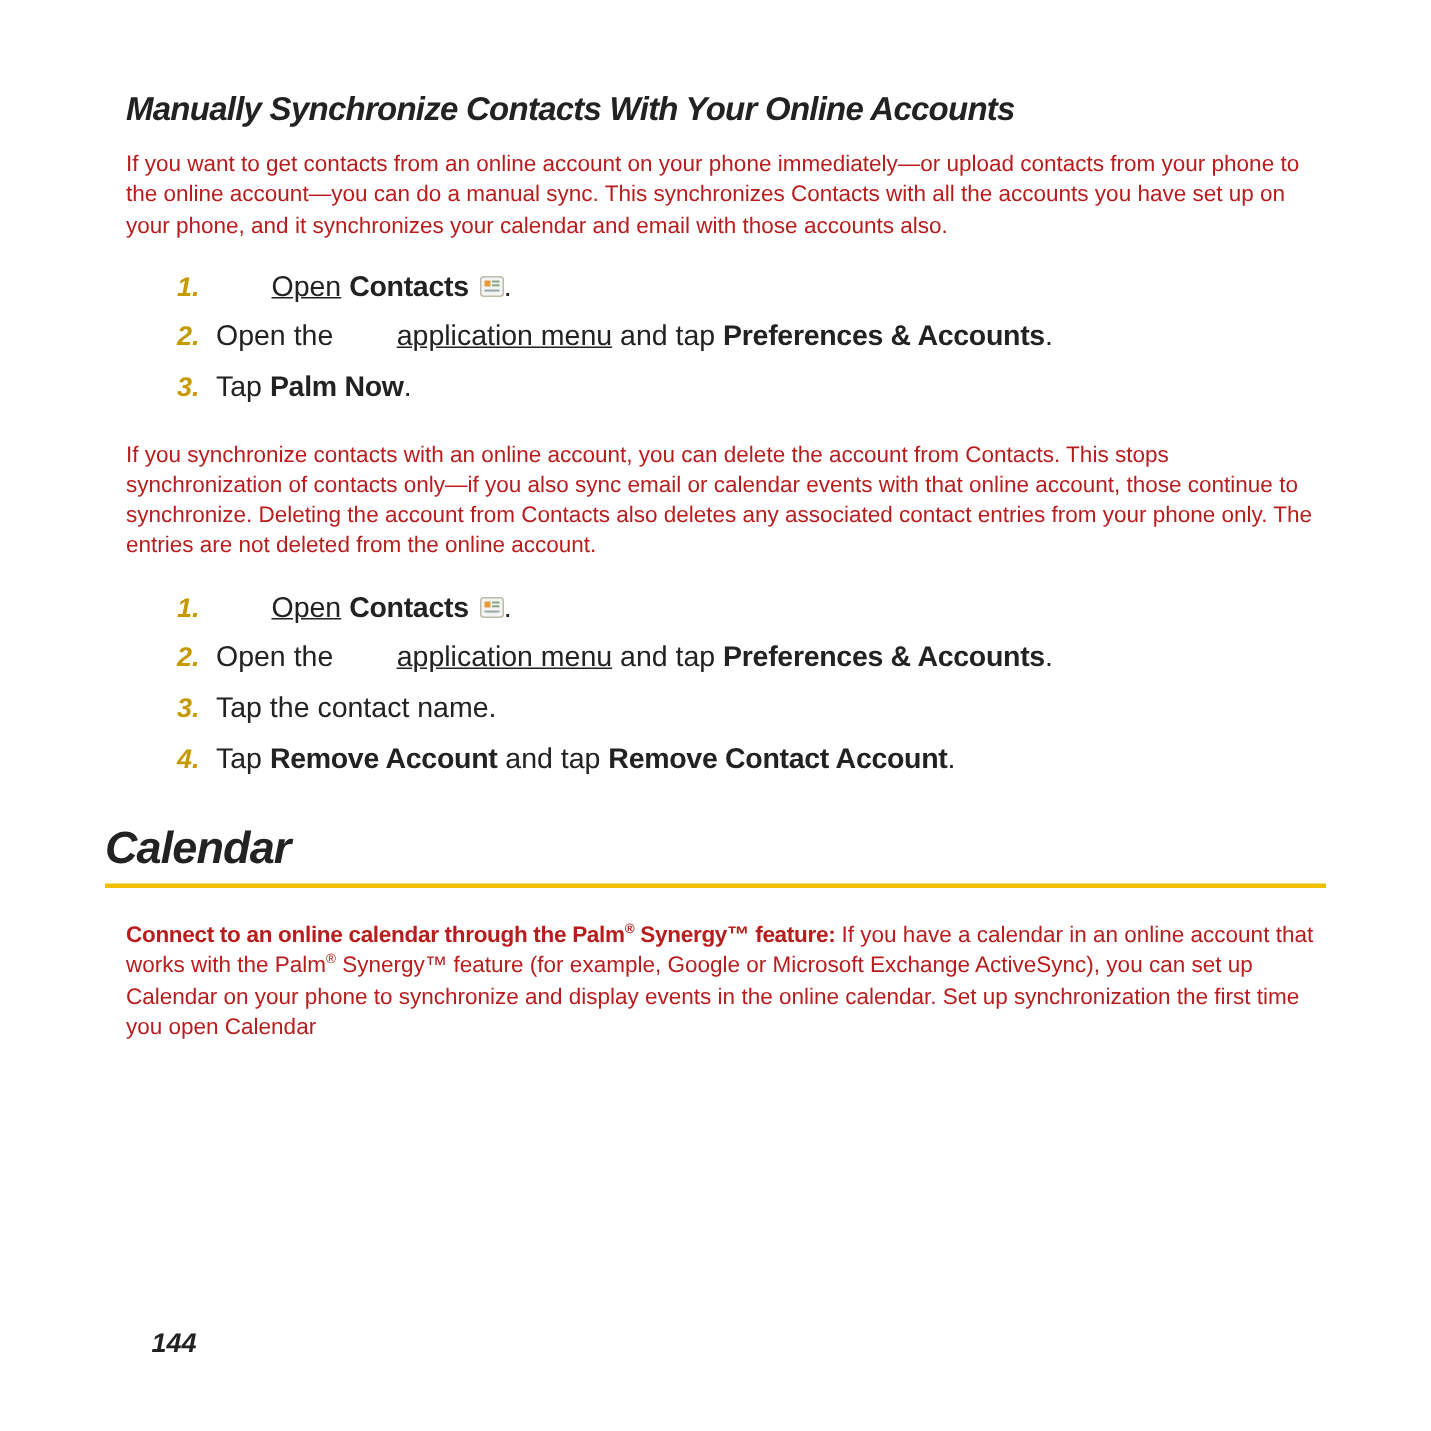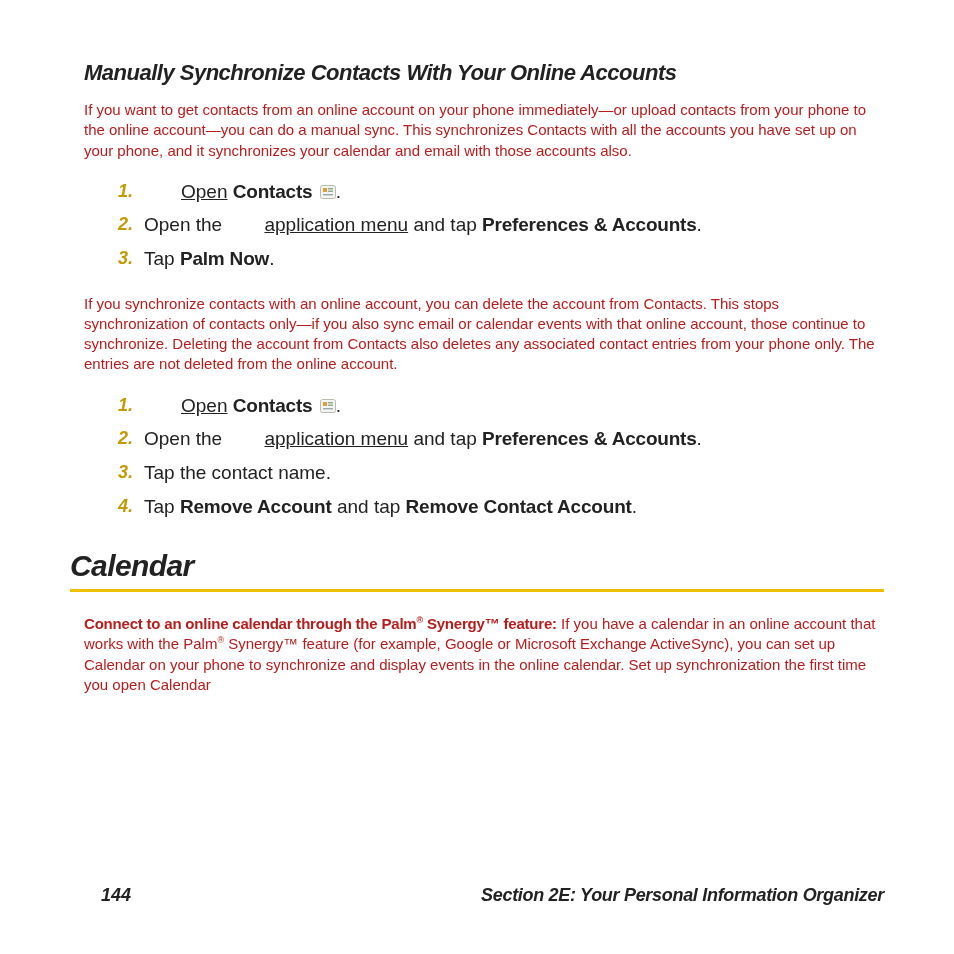--- a/index.html
+++ b/index.html
@@ -159,16 +159,15 @@
 
   <h2 class="section-title">Calendar</h2>
   <hr class="yellow-rule">
 
   <p class="para">
     <span class="bi"><span>Connect to an online calendar through the Palm</span><sup>®</sup><span> Synergy™ feature:</span></span><span> If you have a calendar in an online account that works with the Palm</span><sup>®</sup><span> Synergy™ feature (for example, Google or Microsoft Exchange ActiveSync), you can set up Calendar on your phone to synchronize and display events in the online calendar. Set up synchronization the first time you open Calendar</span>
   </p>
 
   <div class="footer">
     <span class="page-num">144</span>
-    <span class="footer-label">Section 2E: Your Personal Information Organizer</span>
   </div>
 
 </div>
 
 </body></html>

